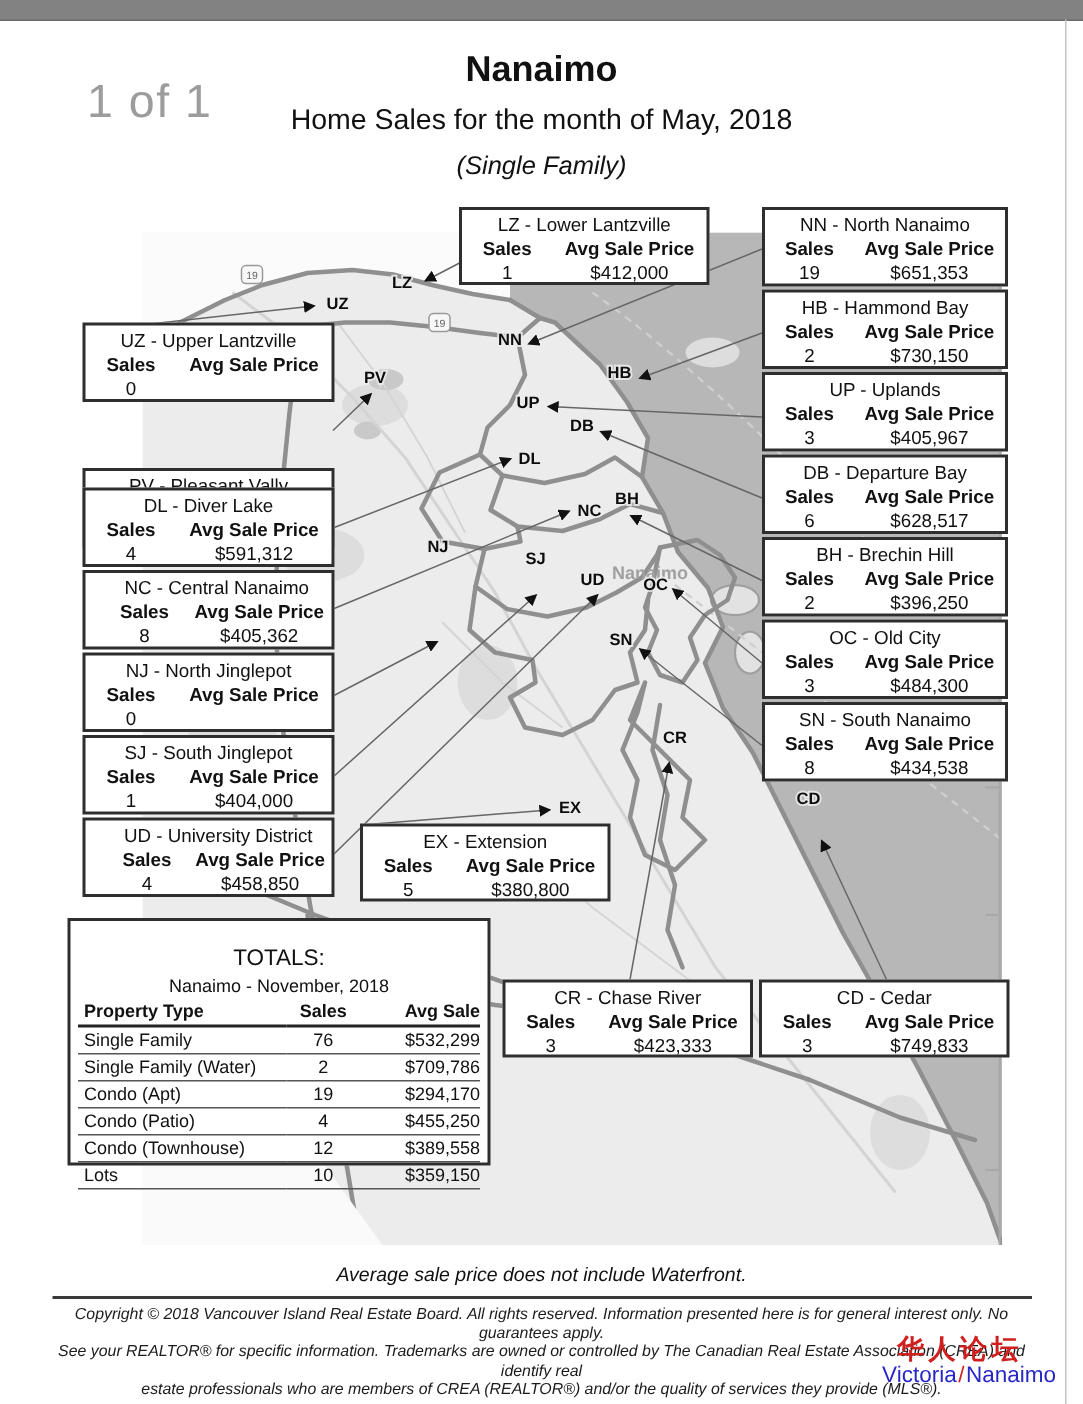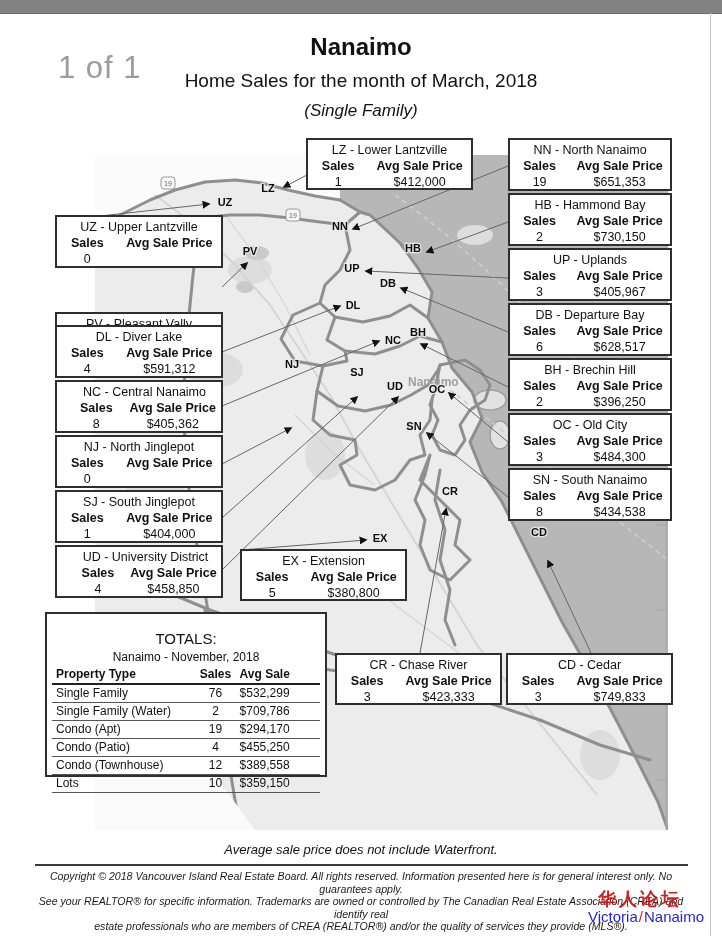--- a/index.html
+++ b/index.html
@@ -28,40 +28,40 @@
 
   #totals{position:absolute;left:45px;top:612px;width:282px;height:165px;background:#fff;
           border:2px solid #2e2e2e;box-sizing:border-box;text-align:center;z-index:2;}
   #totals .t1{font-size:15px;padding-top:5px;margin-top:11px;}
   #totals .t2{font-size:12px;margin:3px 0 2px;}
   #totals table{width:268px;margin:0 auto;border-collapse:collapse;font-size:12px;}
   #totals th{font-weight:bold;border-bottom:2px solid #222;padding:1px 0 2px;}
   #totals td{border-bottom:1px solid #555;padding:1px 0 2px;}
   #totals th:first-child,#totals td:first-child{text-align:left;padding-left:4px;width:52%;}
   #totals th:nth-child(2),#totals td:nth-child(2){text-align:center;width:18%;}
-  #totals th:nth-child(3),#totals td:nth-child(3){text-align:left;width:30%;}
+  #totals th:nth-child(3),#totals td:nth-child(3){text-align:right;width:30%;}
   #totals tr:last-child td{border-bottom:1px solid #555;}
 
   #note{position:absolute;left:0;top:842px;width:100%;text-align:center;font-size:13px;font-style:italic;z-index:2;}
   #divider{position:absolute;left:35px;top:864px;width:653px;border-top:2px solid #3a3a3a;z-index:2;}
   #copyright{position:absolute;left:30px;top:870px;width:662px;text-align:center;
              font-size:10.6px;line-height:12.6px;font-style:italic;color:#1c1c1c;z-index:2;}
   #wm-cn{position:absolute;right:40px;top:887px;font-size:18px;font-weight:bold;letter-spacing:3px;color:#cf1f1f;z-index:5;}
   #wm-en{position:absolute;right:18px;top:908px;font-size:15px;color:#2726c8;z-index:5;}
   #wm-en .slash{color:#cf1f1f;padding:0 1px;}
 </style>
 </head>
 <body>
 
 <div id="page">
   <div id="topbar"></div>
   <div id="right-edge"></div>
 
   <div id="title" class="hdr">Nanaimo</div>
-  <div id="subtitle" class="hdr">Home Sales for the month of March, 2018</div>
+  <div id="subtitle" class="hdr">Home Sales for the month of May, 2018</div>
   <div id="subtitle2" class="hdr">(Single Family)</div>
 
   <svg id="map-svg" width="722" height="936" viewBox="0 0 722 936">
     <defs>
       <marker id="ah" viewBox="0 0 10 10" refX="8" refY="5" markerWidth="8" markerHeight="8" orient="auto-start-reverse">
         <path d="M0,0 L10,5 L0,10 z" fill="#111"></path>
       </marker>
       <clipPath id="mapclip">
           <rect x="0" y="0" width="573" height="675"></rect>
         </clipPath>

